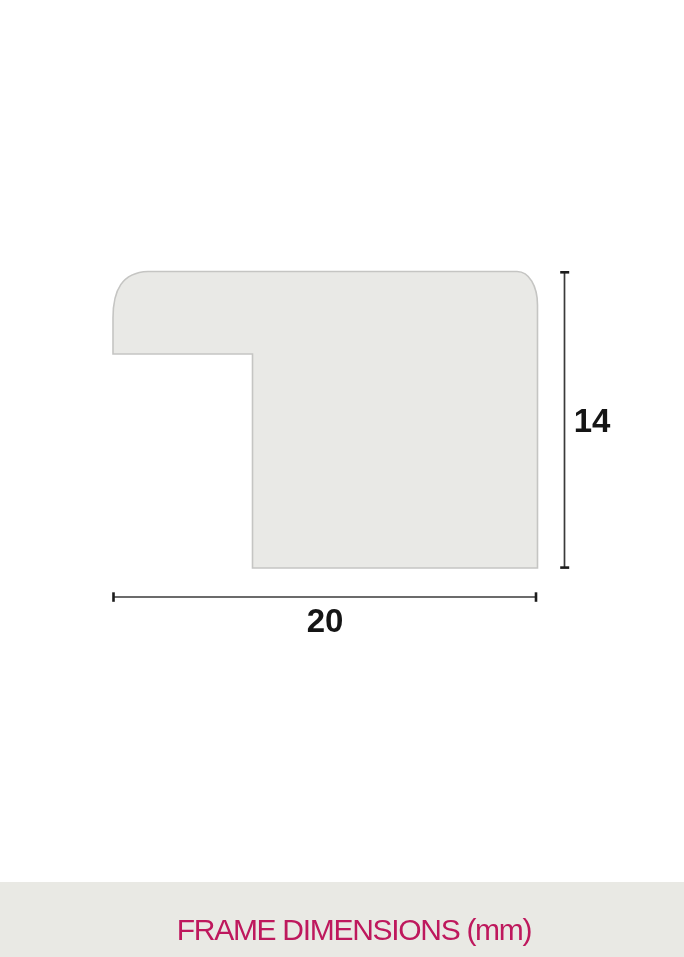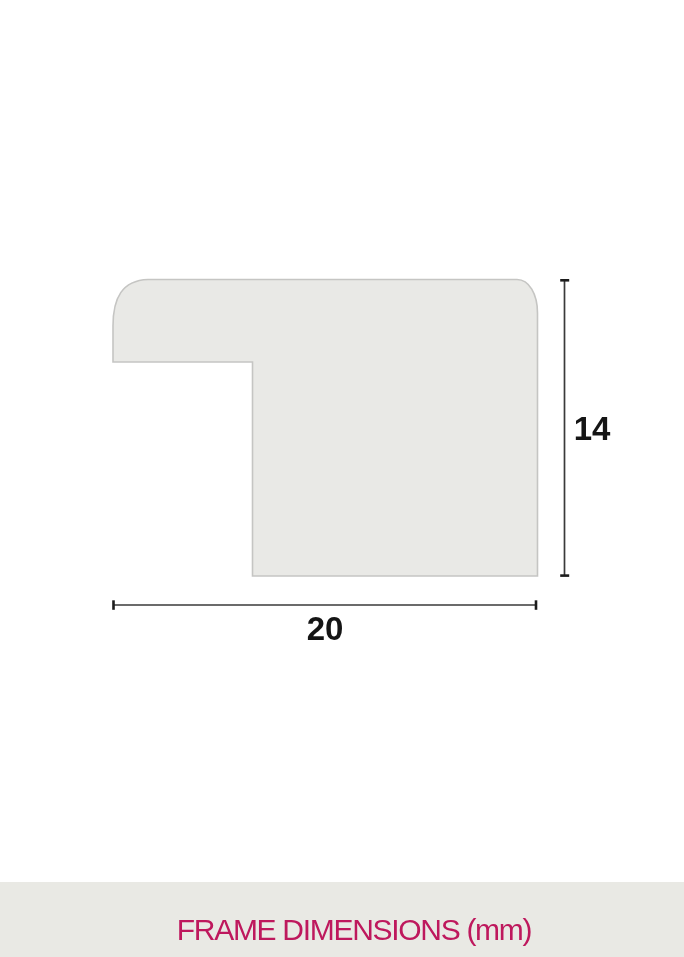--- a/index.html
+++ b/index.html
@@ -1,17 +1,17 @@
 <!DOCTYPE html>
 <html><head>
 <meta charset="utf-8">
 <style>
   html,body{margin:0;padding:0;}
   body{width:684px;height:957px;background:#ffffff;font-family:"Liberation Sans",sans-serif;position:relative;overflow:hidden;}
-  .stage{position:absolute;left:0;top:0;width:684px;height:755px;margin-top:8px;}
+  .stage{position:absolute;left:0;top:0;width:684px;height:755px;}
   .caption-bar{position:absolute;left:0;top:882px;width:684px;height:75px;background:#e9e9e4;}
   .caption-text{position:absolute;left:0;top:913px;width:684px;text-align:center;font-size:30px;line-height:34px;letter-spacing:-1.3px;color:#be185d;padding-left:12px;}
 </style>
 </head>
 <body>
 
 <div class="stage">
 <svg width="684" height="957" viewBox="0 0 684 957" xmlns="http://www.w3.org/2000/svg">
 
   <path d="M 113 354 L 252.5 354 L 252.5 568 L 537.5 568 L 537.5 305

